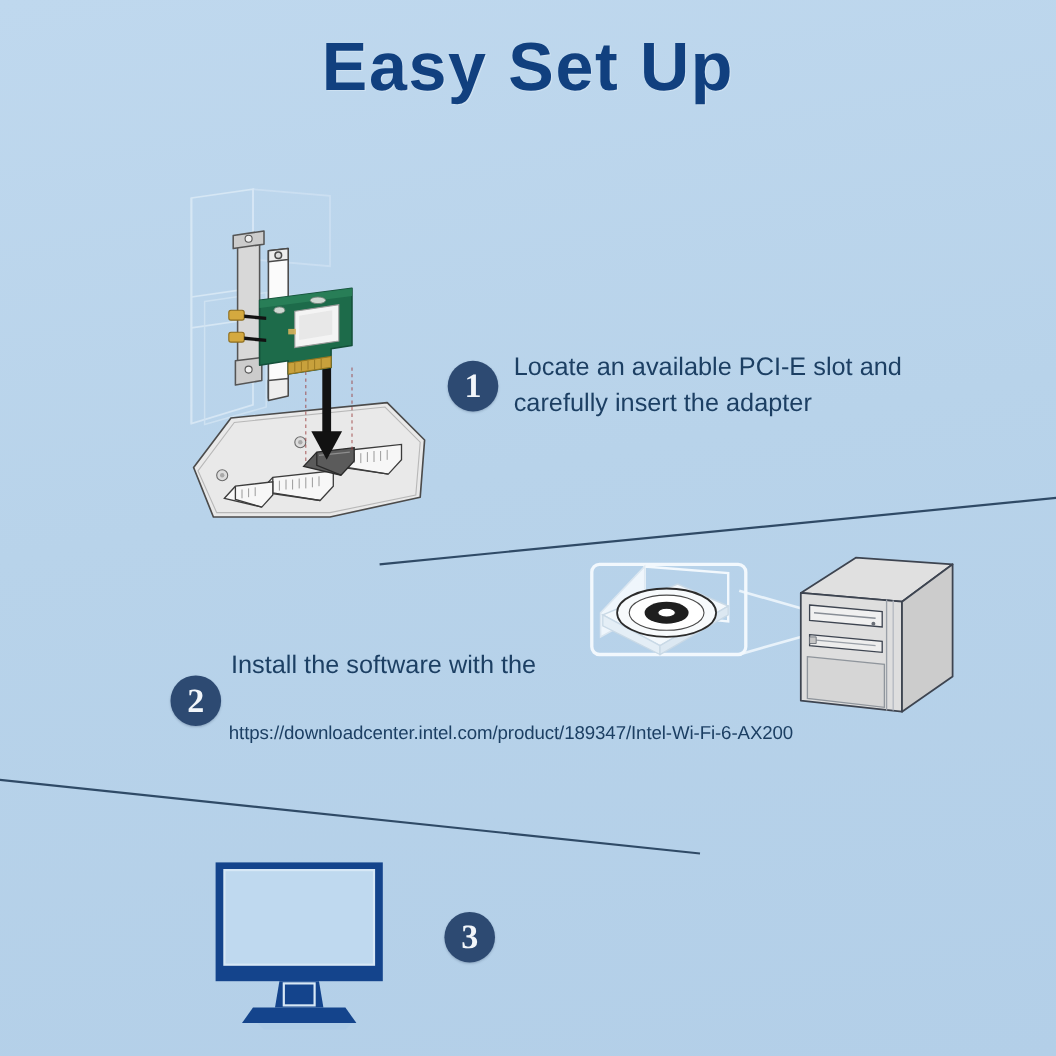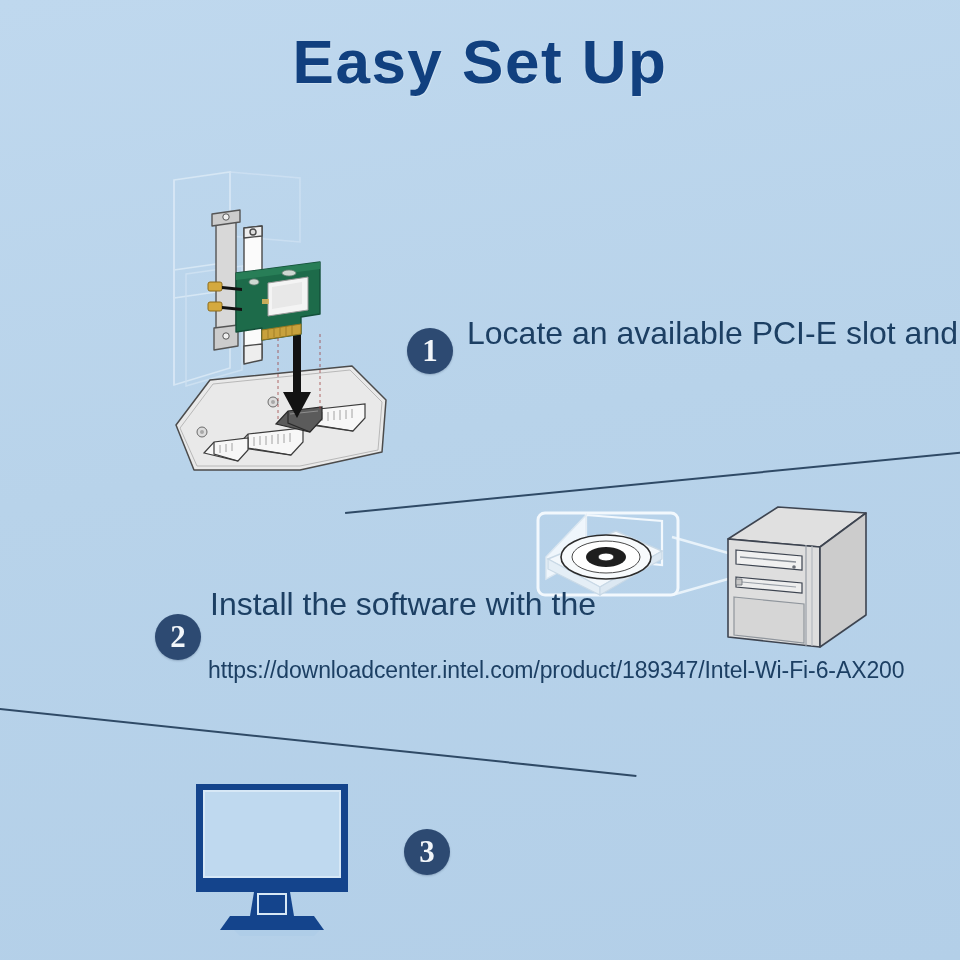--- a/index.html
+++ b/index.html
@@ -65,37 +65,37 @@
     color: #f2f6fa;
     font-family: "Liberation Serif", serif;
     font-weight: bold;
     font-size: 31px;
     line-height: 46px;
     text-align: center;
     box-shadow: 0 1px 2px rgba(20,40,70,0.25);
   }
   .step-lines {
     position: absolute;
-    font-size: 32px;
+    font-size: 23px;
     line-height: 33px;
     color: #1c3f63;
     white-space: nowrap;
   }
   .step-line { display: block; }
 
   #step1-badge { left: 407px; top: 328px; }
   #step1-lines { left: 467px; top: 317px; }
 
   #step2-badge { left: 155px; top: 614px; }
   #step2-lines { left: 210px; top: 588px; }
   #step2-url {
     position: absolute;
     left: 208px;
     top: 657px;
-    font-size: 23px;
+    font-size: 17px;
     color: #1c3f63;
     white-space: nowrap;
     letter-spacing: -0.1px;
   }
 
   #step3-badge { left: 404px; top: 829px; }
   #step3-lines { left: 456px; top: 818px; }
 
   
   #illus1 { position: absolute; left: 150px; top: 170px; width: 270px; height: 300px; }
@@ -235,20 +235,21 @@
         <path d="M72 136 L92 138 L92 141 L72 139 Z" fill="#121212"></path>
       </g>
     </svg>
   </div>
 
   <div id="divider-1" class="divider"></div>
 
   <div id="step1-badge" class="badge">1</div>
   <div id="step1-lines" class="step-lines">
     <span class="step-line">Locate an available PCI-E slot and</span>
+    <span class="step-line">carefully insert the adapter</span>
   </div>
 
   <div id="illus2">
     <svg width="360" height="175" viewBox="0 0 360 175">
 
       <g stroke="#e8f2fa" stroke-width="2.4" fill="none">
         <path d="M152 42 L208 58"></path>
         <path d="M152 100 L208 84"></path>
       </g>
 

